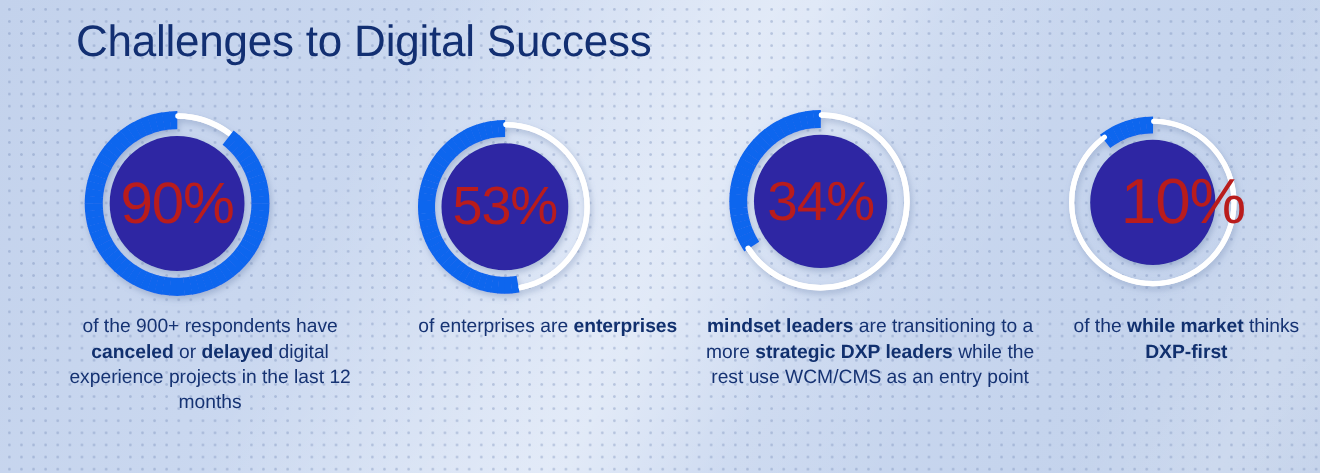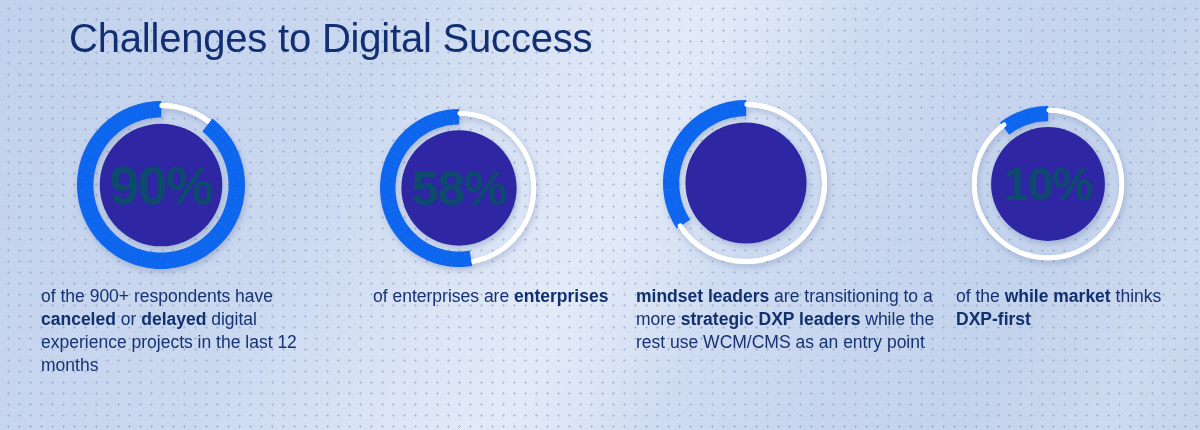--- a/index.html
+++ b/index.html
@@ -71,50 +71,51 @@
   .column { position:absolute; }
 
   
   .gauge { position:relative; }
   .gauge svg { display:block; overflow:visible; }
 
   .gauge-value {
     position:absolute; left:0; right:0; top:50%;
     transform:translateY(-50%);
     text-align:center;
-    color:#0c4a6e;
-    font-weight:700;
+    color:#b91c1c;
+    font-weight:400;
     letter-spacing:-1px;
     line-height:1;
     white-space:nowrap;
   }
 
   
   .caption {
     color:#163373;
     font-size:17.5px;
     line-height:1.32;
+    text-align:center;
   }
   .caption b { font-weight:700; color:#11306e; }
 
   
   #col-1 { left:0;    top:0; width:340px; }
   #col-2 { left:340px;top:0; width:285px; }
   #col-3 { left:625px;top:0; width:320px; }
   #col-4 { left:945px;top:0; width:255px; }
 
   #col-1 .gauge { position:absolute; left:71px;  top:95px;  }
   #col-2 .gauge { position:absolute; left:34px;  top:103px; }
   #col-3 .gauge { position:absolute; left:32px;  top:94px;  }
   #col-4 .gauge { position:absolute; left:19px;  top:100px; }
 
   #col-1 .gauge-value { font-size:53px; }
   #col-2 .gauge-value { font-size:49px; }
   #col-3 .gauge-value { font-size:50px; }
-  #col-4 .gauge-value { font-size:46px; }
+  #col-4 .gauge-value { font-size:58px;text-align:right; }
 
   #col-1 .caption { position:absolute; left:41px; top:285px; width:300px; }
   #col-2 .caption { position:absolute; left:33px; top:285px; width:250px; }
   #col-3 .caption { position:absolute; left:11px; top:285px; width:310px; }
   #col-4 .caption { position:absolute; left:11px; top:285px; width:245px; }
 </style>
 </head>
 <body>
 
 <div id="bg-base"></div>
@@ -260,21 +261,21 @@
             <path d="M 59.58566788710429 159.80047943198917 A 79 79 0 0 1 53.03694554118877 157.24516004316877 L 59.30170421511578 143.08510867470767 A 63.516 63.516 0 0 0 64.56687698123186 145.1395854633193 Z" fill="#1166ee"></path>
             <path d="M 65.84944534867698 161.64369678288418 A 79 79 0 0 1 59.11207360712983 159.63789431031222 L 64.18610718013238 145.008867025491 A 63.516 63.516 0 0 0 69.60295406033629 146.62153221343888 Z" fill="#1166ee"></path>
             <path d="M 72.24404051692528 162.96335996906595 A 79 79 0 0 1 65.36404246034621 161.52077607748703 L 69.21269013811835 146.5227039662996 A 63.516 63.516 0 0 0 74.74420857560793 147.68254141512904 Z" fill="#1166ee"></path>
             <path d="M 78.72577182281562 163.750454352852 A 79 79 0 0 1 71.75014481415737 162.88094335300644 L 74.34711643058252 147.61627845581717 A 63.516 63.516 0 0 0 79.95552054554375 148.315365299693 Z" fill="#1166ee"></path>
             <path d="M 85.25036246913979 163.99960328149785 A 79 79 0 0 1 78.22675711406423 163.70910481518717 L 79.55431271970764 148.2821202714105 A 63.516 63.516 0 0 0 85.20129142518839 148.51568103832426 Z" fill="#1166ee"></path>
             <path d="M 91.77324288593567 163.70910481518717 A 79 79 0 0 1 84.74963753086018 163.99960328149785 L 84.79870857481158 148.51568103832426 A 63.516 63.516 0 0 0 90.44568728029228 148.2821202714105 Z" fill="#1166ee"></path>
             <path d="M 98.24985518584253 162.88094335300647 A 79 79 0 0 1 91.27422817718436 163.750454352852 L 90.04447945445622 148.315365299693 A 63.516 63.516 0 0 0 95.6528835694174 147.6162784558172 Z" fill="#1166ee"></path>
             <path d="M 85.7825983141435 10.27009771263782 A 74.734 74.734 0 0 1 99.77172367589363 158.25958596417976" fill="none" stroke="#ffffff" stroke-width="4.74" stroke-linecap="round"></path>
           </g>
         </svg>
-      <div class="gauge-value">58%</div>
+      <div class="gauge-value">53%</div>
     </div>
     <div class="caption">of enterprises are <b>enterprises</b></div>
   </div>
 
   <div class="column" id="col-3">
     <div class="gauge">
       <svg width="178" height="178" viewBox="0 0 178 178">
           <defs>
             <filter id="sh-34" x="-30%" y="-30%" width="160%" height="160%">
               <feDropShadow dx="1.5" dy="3" stdDeviation="3" flood-color="#6d82ab" flood-opacity="0.42"></feDropShadow>
@@ -305,20 +306,21 @@
             <path d="M 6.305624054929922 96.11619189281845 A 83 83 0 0 1 6.0004168055149165 88.73696095014421 L 22.268335111633988 88.78851660391595 A 66.732 66.732 0 0 0 22.51372174016366 94.72141828182603 Z" fill="#1166ee"></path>
             <path d="M 7.175717743043833 102.9207339294295 A 83 83 0 0 1 6.262180869788409 95.59191061653547 L 22.47879341930988 94.29989613569452 A 66.732 66.732 0 0 0 23.213277065407254 100.19227007926132 Z" fill="#1166ee"></path>
             <path d="M 8.604754247703468 109.63018323786405 A 83 83 0 0 1 7.0891281337661525 102.40183084930635 L 23.143659019547982 99.77507200284231 A 66.732 66.732 0 0 0 24.362222415153596 105.5866673232427 Z" fill="#1166ee"></path>
             <path d="M 10.582971800558042 116.19870747605341 A 83 83 0 0 1 8.47560970912167 109.12020298809878 L 24.258390206133825 105.17664320243142 A 66.732 66.732 0 0 0 25.952709327648662 110.86776081074694 Z" fill="#1166ee"></path>
             <path d="M 13.096857169835317 122.58143696305474 A 83 83 0 0 1 10.412154520821488 115.70113373886512 L 25.81537223474048 110.46771152604757 A 66.732 66.732 0 0 0 27.97387316454759 115.999475318296 Z" fill="#1166ee"></path>
             <path d="M 16.12923796941692 128.73477118446928 A 83 83 0 0 1 12.885534004171049 122.09966867160152 L 27.80396933935353 115.61213361196762 A 66.732 66.732 0 0 0 30.4119073274112 120.94675603231332 Z" fill="#1166ee"></path>
             <path d="M 19.659399963648028 134.61667662816598 A 83 83 0 0 1 15.87885246932531 128.2720993046884 L 30.210597385337543 120.57476784096946 A 66.732 66.732 0 0 0 33.25015757077301 125.67580800904545 Z" fill="#1166ee"></path>
             <path d="M 89.82222354523938 10.486305191758717 A 78.518 78.518 0 1 1 23.149264346061187 131.7639677513099" fill="none" stroke="#ffffff" stroke-width="4.9799999999999995" stroke-linecap="round"></path>
           </g>
         </svg>
+      <div class="gauge-value">34%</div>
     </div>
     <div class="caption"><b>mindset leaders</b> are transitioning to a more <b>strategic DXP leaders</b> while the rest use WCM/CMS as an entry point</div>
   </div>
 
   <div class="column" id="col-4">
     <div class="gauge">
       <svg width="168" height="168" viewBox="0 0 168 168">
           <defs>
             <filter id="sh-10" x="-30%" y="-30%" width="160%" height="160%">
               <feDropShadow dx="1.5" dy="3" stdDeviation="3" flood-color="#6d82ab" flood-opacity="0.42"></feDropShadow>

